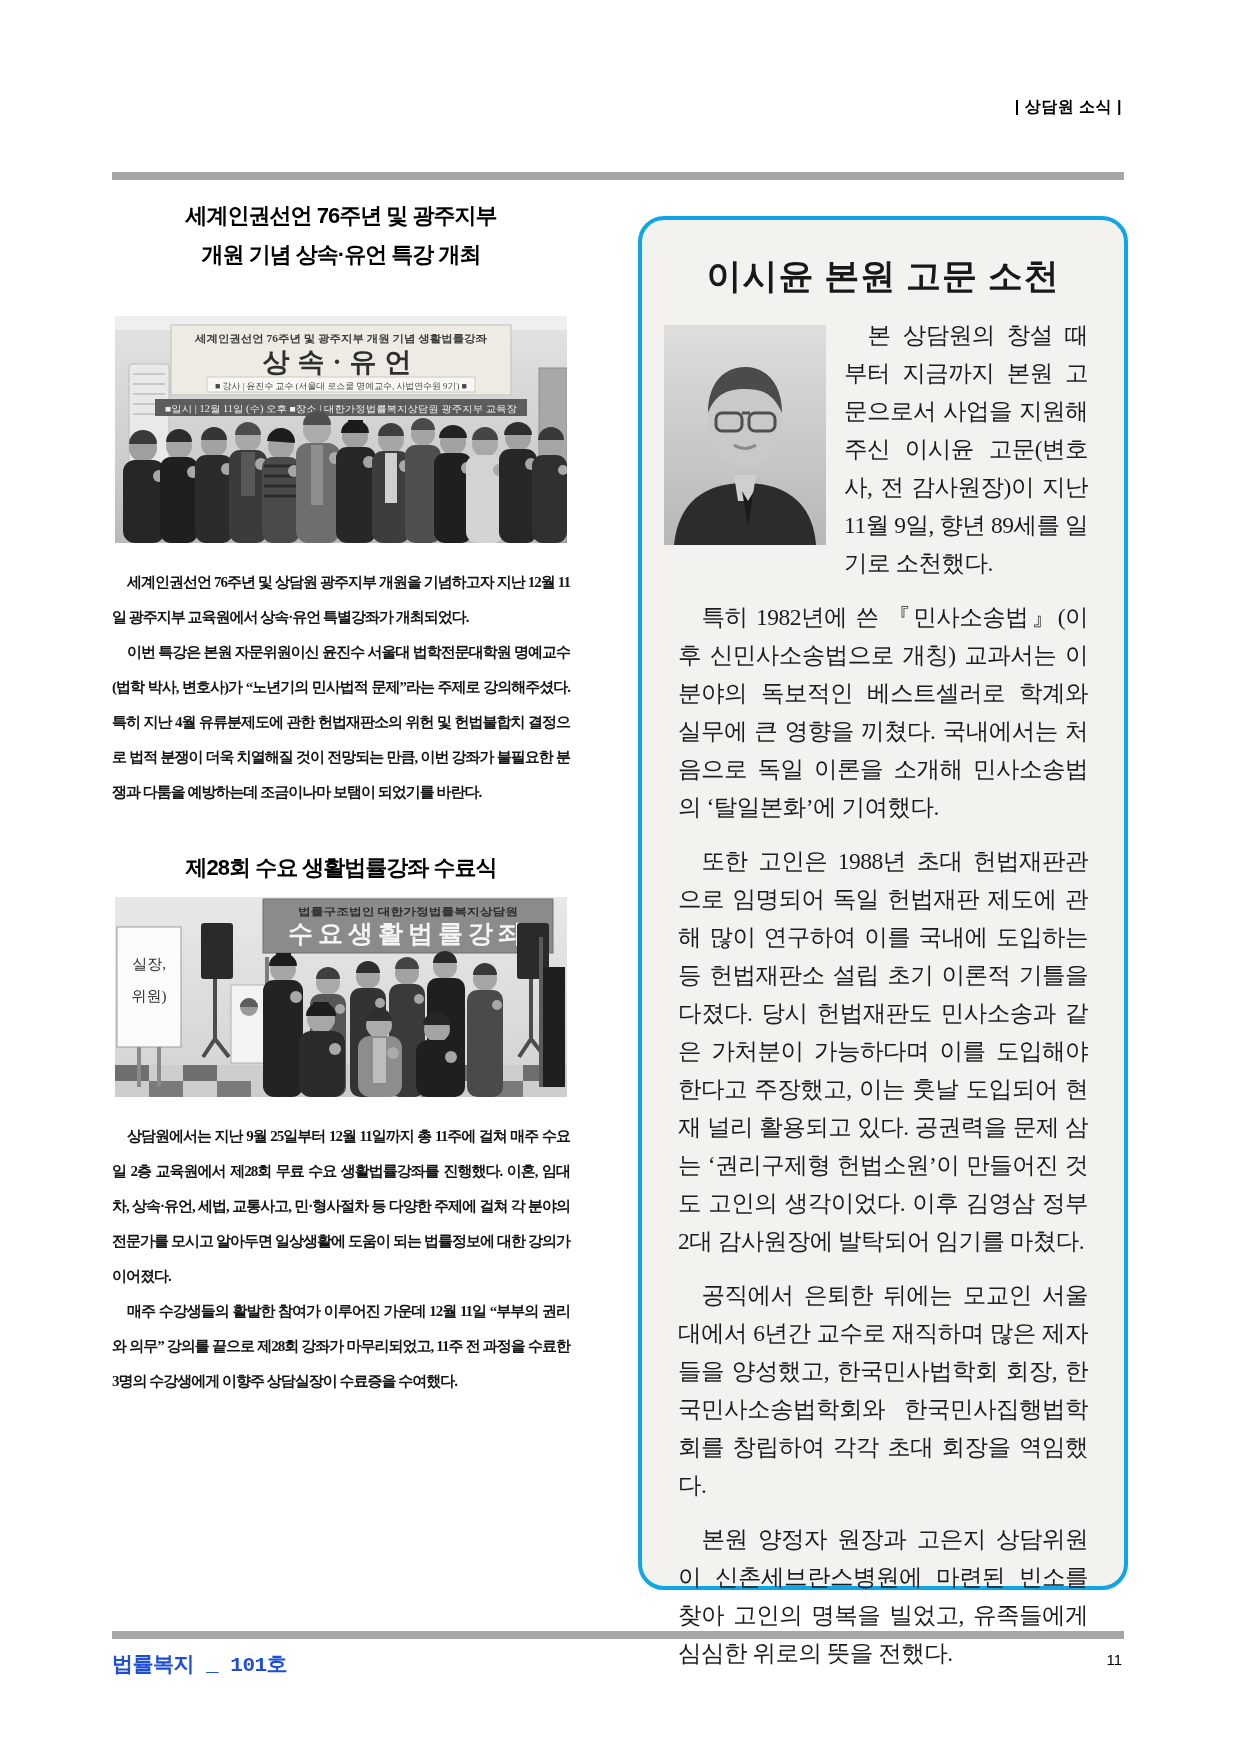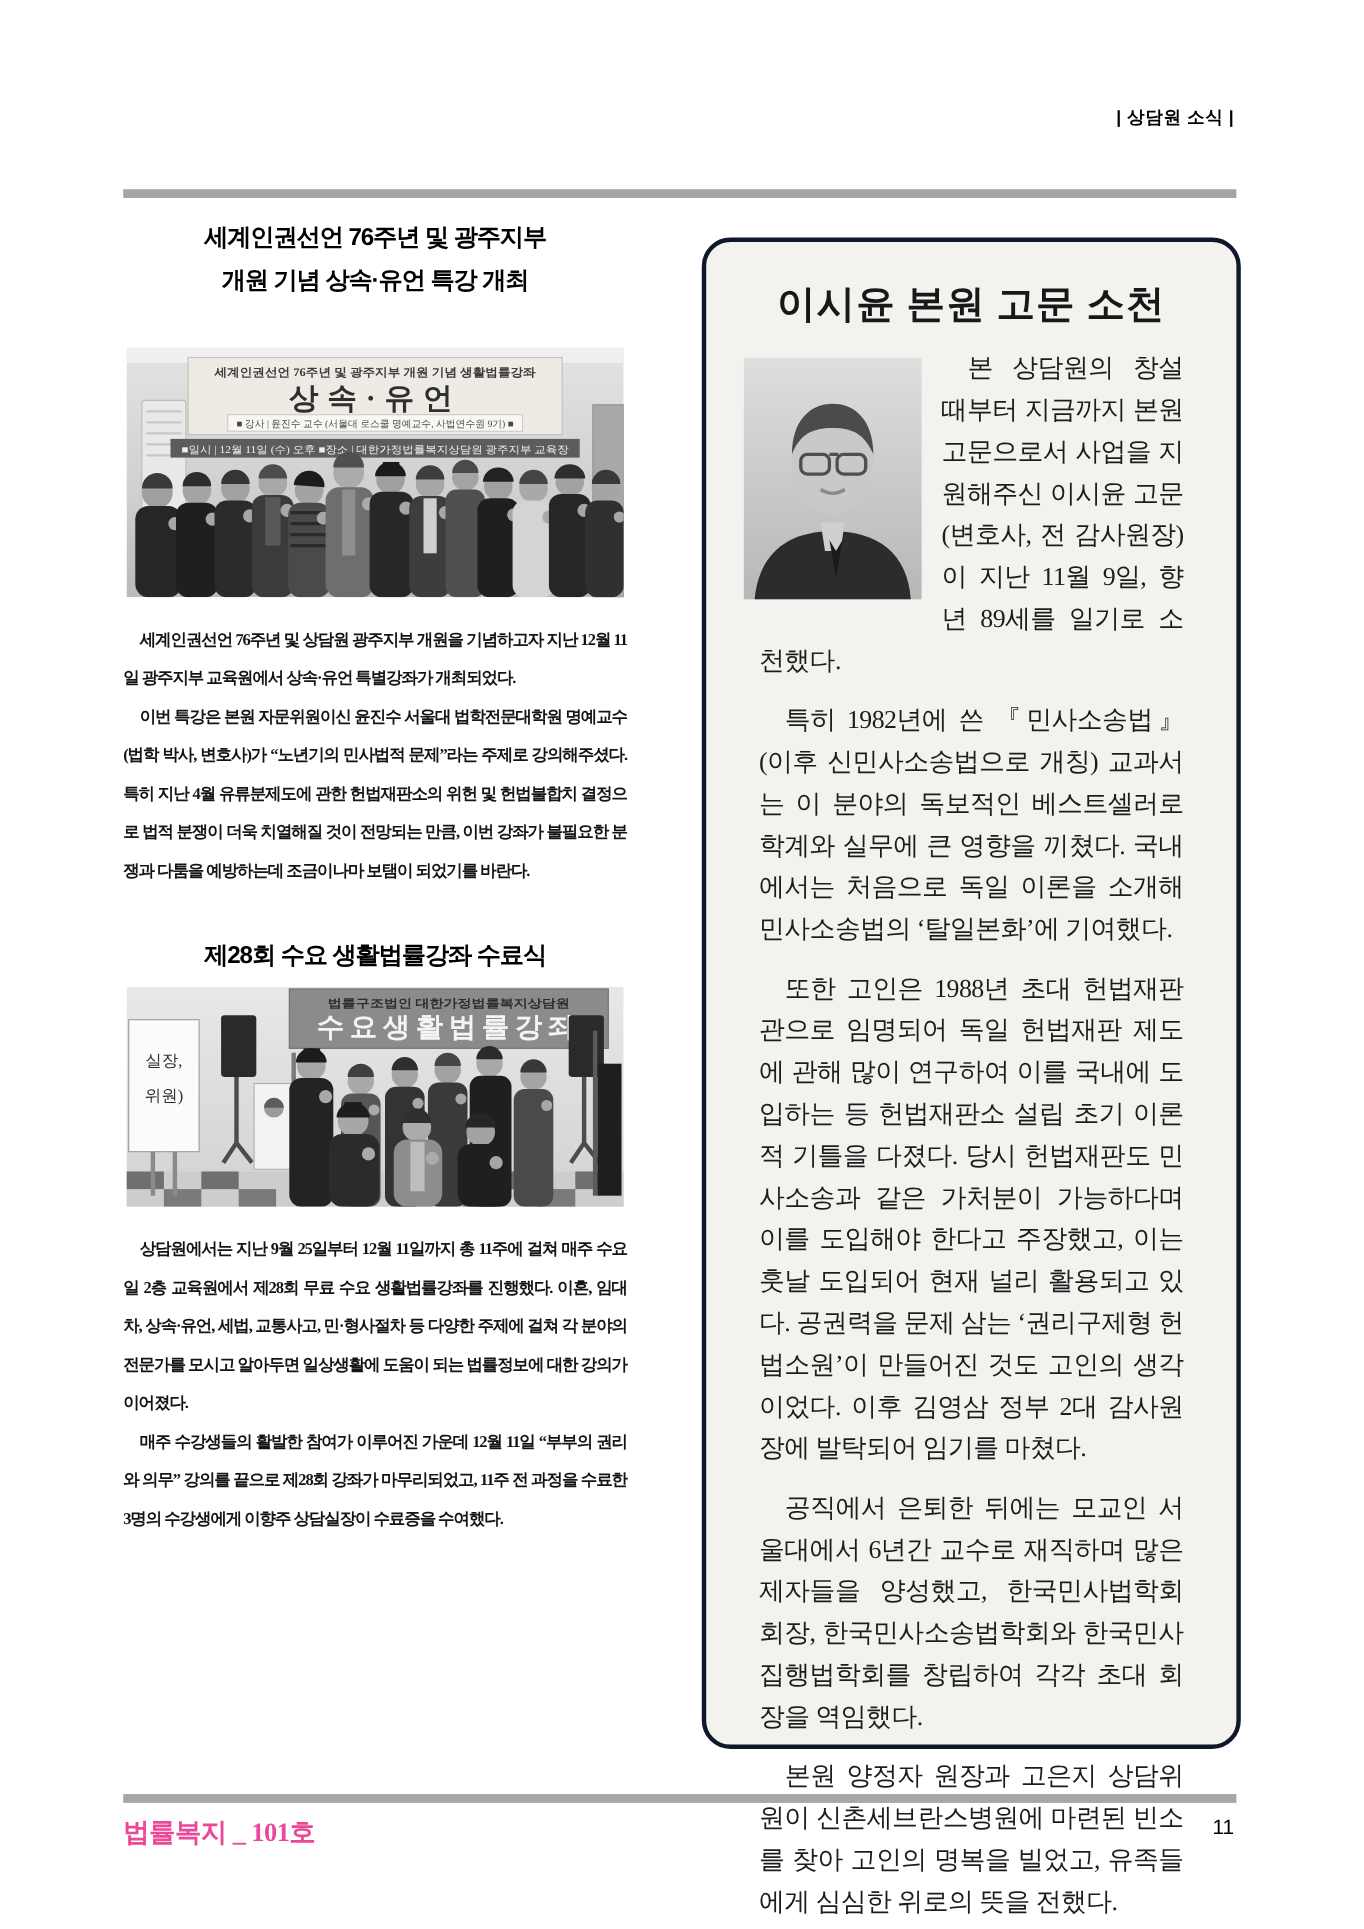--- a/index.html
+++ b/index.html
@@ -27,43 +27,43 @@
   .photo2{margin-top:10px;}
   .body-text{
     margin-top:22px;font-size:15px;line-height:35px;text-align:justify;
     font-weight:bold;letter-spacing:-1px;color:#141414;
   }
   .body-text p{margin:0;text-indent:1em;}
   .headline2{margin-top:38px;text-align:center;}
 
   .obit-box{
     position:absolute;left:638px;top:216px;width:490px;height:1374px;
-    box-sizing:border-box;border:4px solid #0f172a;border-radius:26px;
-    background:#f3f2ef;padding:0 32px;
+    box-sizing:border-box;border:4px solid #0ea5e9;border-radius:26px;
+    background:#f3f2ef;padding:0 20px;
   }
   .obit-title{
     text-align:center;margin-top:33px;font-size:35px;font-weight:bold;
     letter-spacing:1px;color:#181818;
   }
   .obit-body{
     margin-top:16px;font-size:23.5px;line-height:38px;text-align:justify;
     letter-spacing:-0.5px;color:#1c1c1c;
   }
   .obit-body p{margin:16px;text-indent:1em;}
   .portrait{float:left;width:162px;height:220px;margin:9px 18px 4px 2px;}
 
   .footer-issue{
     position:absolute;left:112px;top:1650px;
-    font-family:Liberation Serif, serif;
-    font-weight:bold;font-size:24px;color:#ec4899;letter-spacing:-0.5px;
+    font-family:Liberation Mono, monospace;
+    font-weight:bold;font-size:21px;color:#1d4ed8;letter-spacing:-0.5px;
   }
   .footer-page{
     position:absolute;right:118px;top:1651px;
     font-family:"Liberation Sans","DejaVu Sans",sans-serif;
-    font-size:19px;color:#000;
+    font-size:15px;color:#000;
   }
 </style>
 </head>
 <body>
 
 <div class="header-label">| 상담원 소식 |</div>
 <div class="rule rule-top"></div>
 
 <div class="left-col">
 

